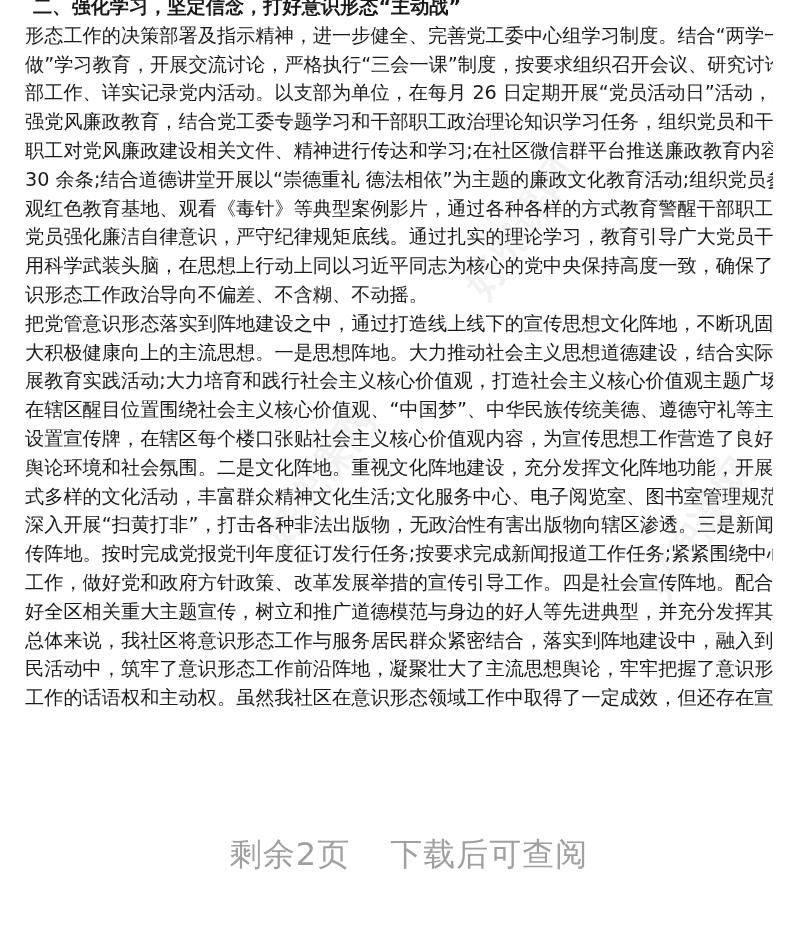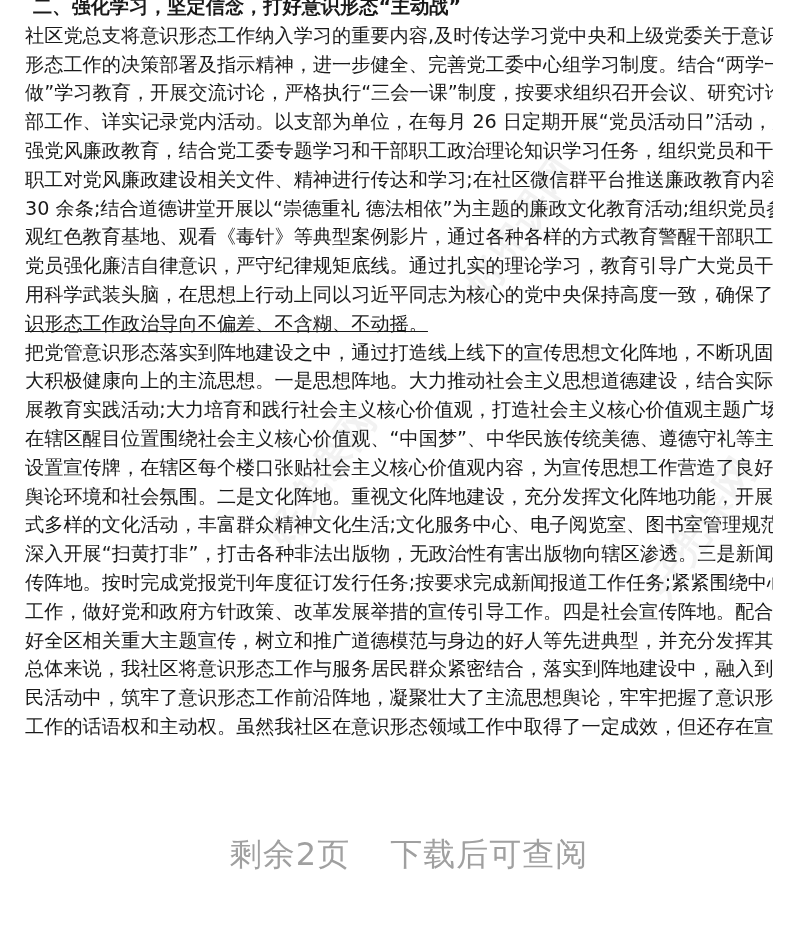--- a/index.html
+++ b/index.html
@@ -1,41 +1,40 @@
 <!DOCTYPE html>
 <html><head>
 <meta charset="utf-8">
 <style>
   html, body { margin: 0; padding: 0; background: #ffffff; }
   body { width: 800px; height: 930px; overflow: hidden; position: relative;
          font-family: "DejaVu Sans", "Liberation Sans", sans-serif; color: #1a1a1a; }
   .page { position: absolute; left: 25px; top: -7px; width: 748px; }
   .line { height: 28.8px; line-height: 28.8px; font-size: 19.2px; white-space: nowrap;
           text-align: justify; text-align-last: justify; overflow: hidden; letter-spacing: 0; }
-  .line.last { text-align-last: left; text-decoration: underline; }
+  .line.last { text-align-last: left; }
   .line.heading { font-weight: bold; padding-left: 8px; text-align-last: left; }
   .more { position: absolute; left: 9px; top: 833px; width: 800px; text-align: center;
           font-size: 32px; color: #a0a0a0; letter-spacing: 1px;
           font-family: "DejaVu Sans", "Liberation Sans", sans-serif; }
   .more .gap { display: inline-block; width: 40px; }
   .wm { position: absolute; color: rgba(0,0,0,0.05); font-size: 40px; font-weight: bold;
         transform: rotate(-55deg); white-space: nowrap; pointer-events: none; }
 </style>
 </head>
 <body>
 
 <div class="wm" style="left:440px; top:200px;">好兜课网</div>
 <div class="wm" style="left:240px; top:450px;">好兜课网</div>
 <div class="wm" style="left:620px; top:500px;">好兜课网</div>
 
 <div class="page">
   <div class="line heading">二、强化学习，坚定信念，打好意识形态“主动战”</div>
 
   <div>
-    <div class="line">社区党总支将意识形态工作纳入学习的重要内容,及时传达学习党中央和上级党委关于意识</div>
     <div class="line">形态工作的决策部署及指示精神，进一步健全、完善党工委中心组学习制度。结合“两学一</div>
     <div class="line">做”学习教育，开展交流讨论，严格执行“三会一课”制度，按要求组织召开会议、研究讨论支</div>
     <div class="line">部工作、详实记录党内活动。以支部为单位，在每月 26 日定期开展“党员活动日”活动，加</div>
     <div class="line">强党风廉政教育，结合党工委专题学习和干部职工政治理论知识学习任务，组织党员和干部</div>
     <div class="line">职工对党风廉政建设相关文件、精神进行传达和学习;在社区微信群平台推送廉政教育内容</div>
     <div class="line">30 余条;结合道德讲堂开展以“崇德重礼 德法相依”为主题的廉政文化教育活动;组织党员参</div>
     <div class="line">观红色教育基地、观看《毒针》等典型案例影片，通过各种各样的方式教育警醒干部职工和</div>
     <div class="line">党员强化廉洁自律意识，严守纪律规矩底线。通过扎实的理论学习，教育引导广大党员干部</div>
     <div class="line">用科学武装头脑，在思想上行动上同以习近平同志为核心的党中央保持高度一致，确保了意</div>
     <div class="line last">识形态工作政治导向不偏差、不含糊、不动摇。</div>

